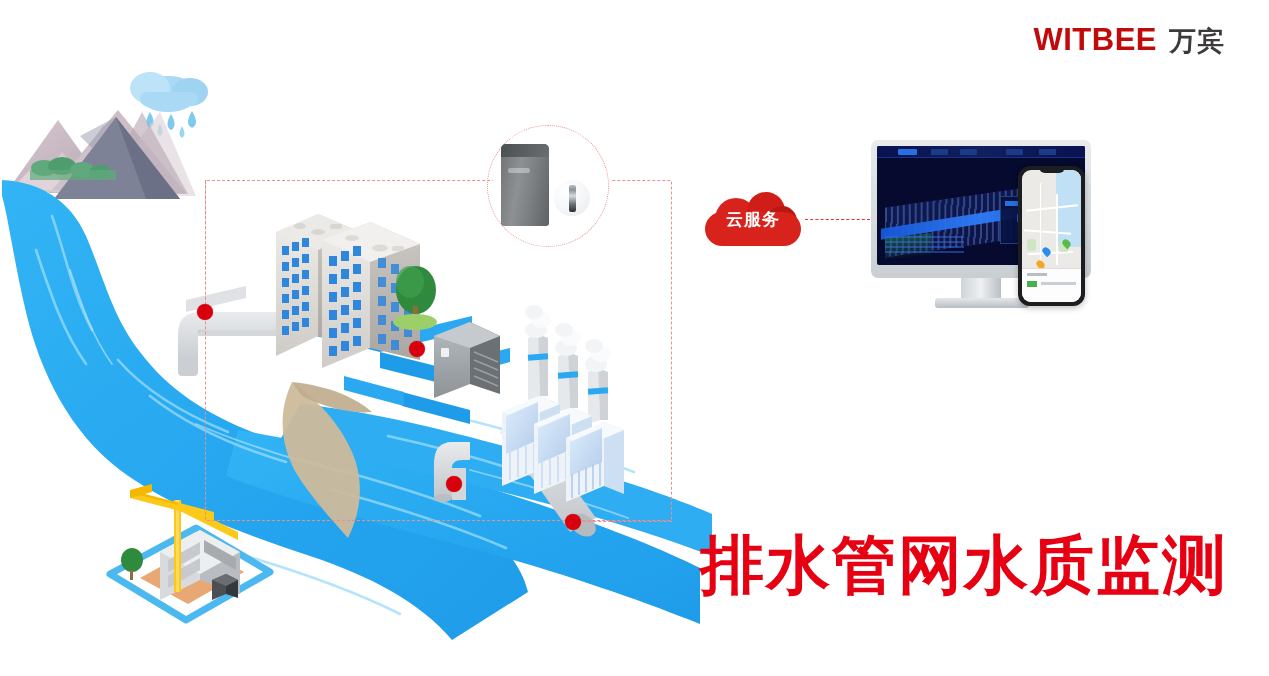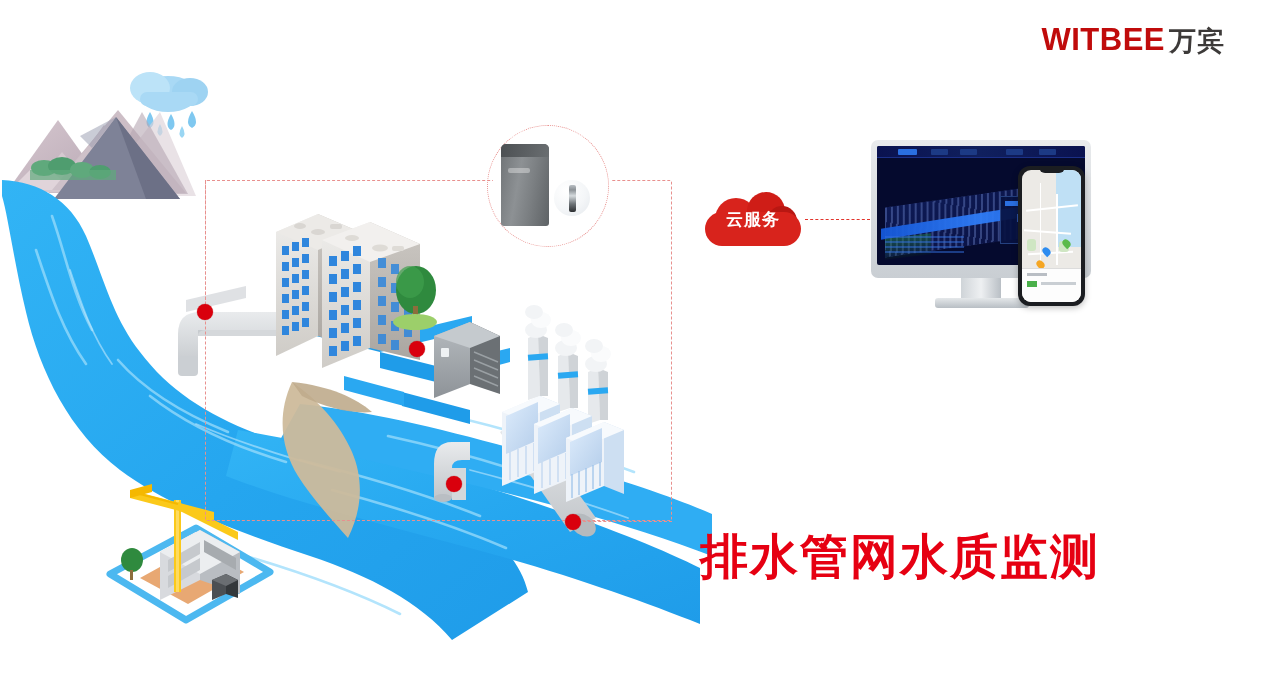--- a/index.html
+++ b/index.html
@@ -12,37 +12,37 @@
     position: relative;
     overflow: hidden;
     font-family: "Liberation Sans", "DejaVu Sans", sans-serif;
   }
   .stage { position: absolute; inset: 0; }
   .abs { position: absolute; }
 
   
   #brand {
     right: 44px; top: 22px;
-    display: flex; align-items: baseline; gap: 4px;
+    display: flex; align-items: baseline; gap: 12px;
     white-space: nowrap;
   }
   #brand .latin {
     font-size: 31px; font-weight: bold; letter-spacing: .5px;
     color: #c00b0b;
     font-family: "Liberation Sans", "DejaVu Sans", sans-serif;
   }
   #brand .cjk {
     font-size: 27px; font-weight: bold; letter-spacing: 1px;
     color: #3d3a39;
   }
 
   
   #headline { left: 700px; top: 531px; }
   #headline .main {
-    font-size: 48px; font-weight: bold; letter-spacing: 2px;
+    font-size: 64px; font-weight: bold; letter-spacing: 2px;
     color: #e60012; line-height: 1.08;
     white-space: nowrap;
   }
   #headline .sub {
     margin-top: 8px;
     font-size: 21px; color: #e8625f; letter-spacing: .2px;
     white-space: nowrap;
   }
 
   

